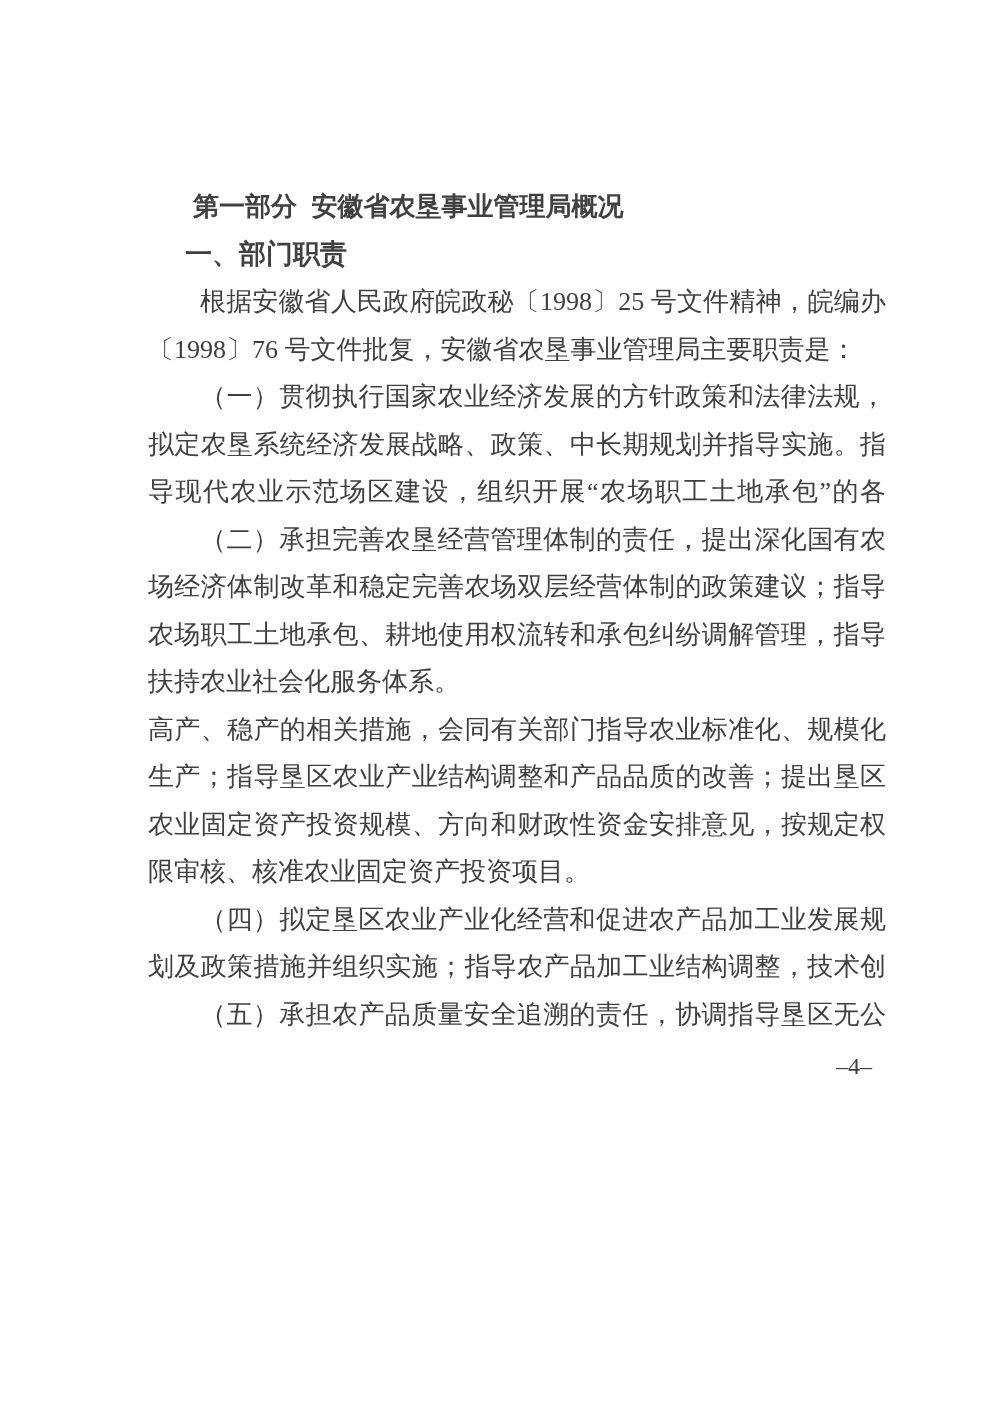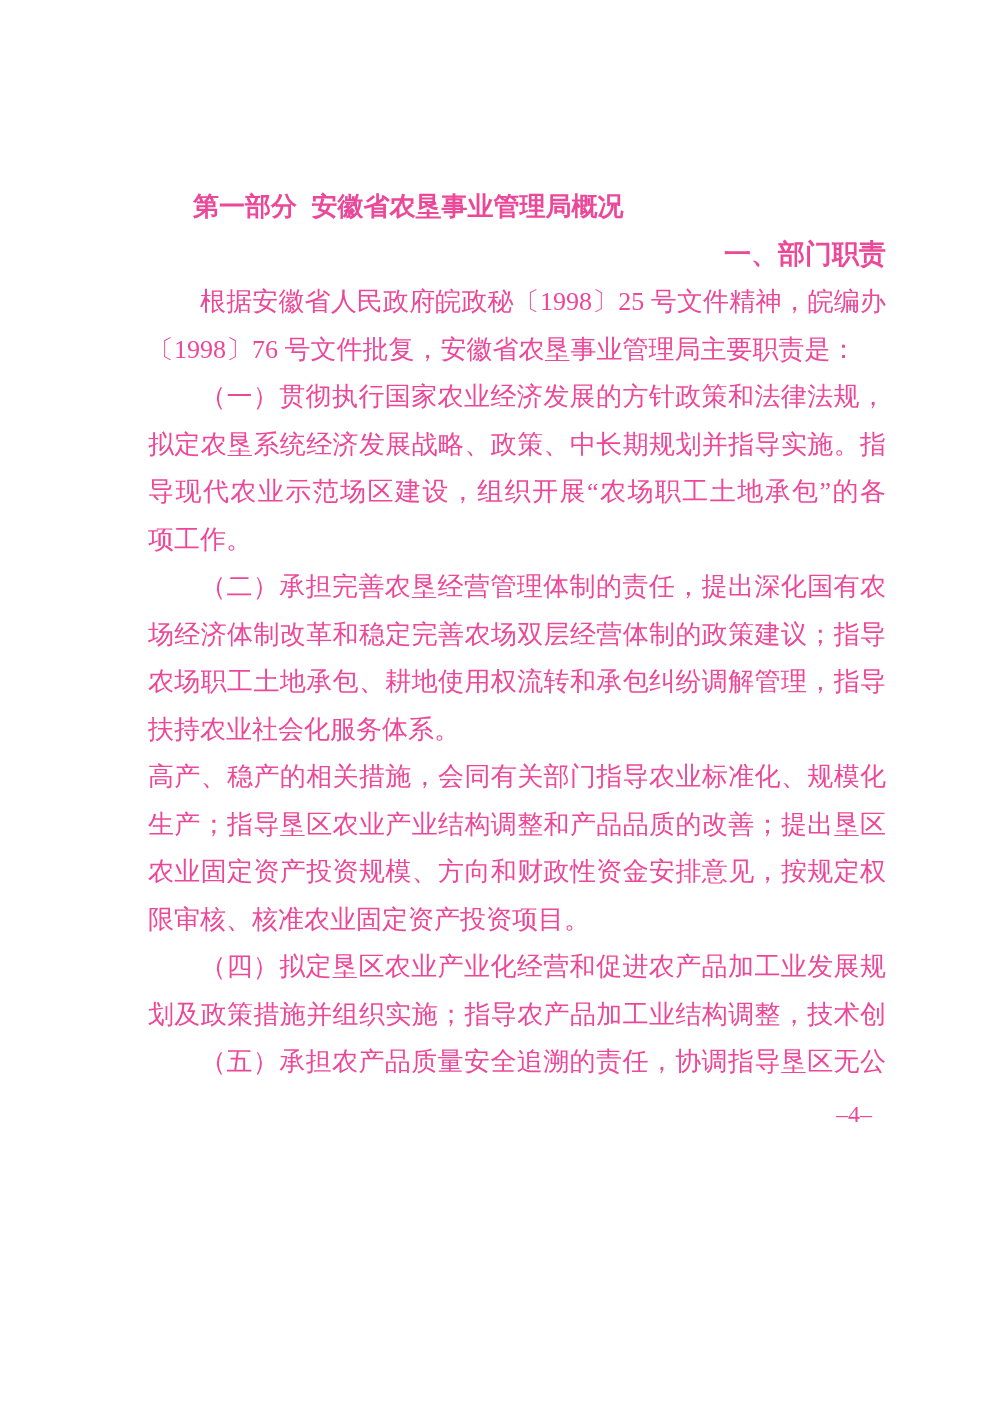--- a/index.html
+++ b/index.html
@@ -7,41 +7,40 @@
     padding: 0;
     background: #ffffff;
   }
   .page {
     position: relative;
     width: 1000px;
     height: 1414px;
     background: #ffffff;
     box-sizing: border-box;
     padding: 183px 114px 0 148px;
-    color: #ec4899;
+    color: #404040;
     overflow: hidden;
   }
   .part-heading {
     margin: 0;
     font-family: "Liberation Sans", "DejaVu Sans", sans-serif;
     font-weight: 700;
     font-size: 26px;
     line-height: 47px;
     text-indent: 45px;
     white-space: pre;
   }
   .section-heading {
     margin: 0;
     font-family: "Liberation Sans", "DejaVu Sans", sans-serif;
     font-weight: 700;
     font-size: 27px;
     line-height: 48px;
     text-indent: 37px;
     white-space: pre;
-    text-align: right;
   }
   .doc-body {
     font-family: "Liberation Serif", "DejaVu Serif", serif;
     font-size: 26px;
   }
   .paragraph {
     margin: 0;
   }
   .line {
     line-height: 47.5px;
@@ -71,21 +70,20 @@
   <h2 class="section-heading">一、部门职责</h2>
   <div class="doc-body">
       <div class="paragraph">
         <div class="line first fill">根据安徽省人民政府皖政秘〔1998〕25 号文件精神，皖编办</div>
         <div class="line">〔1998〕76 号文件批复，安徽省农垦事业管理局主要职责是：</div>
       </div>
       <div class="paragraph">
         <div class="line first fill">（一）贯彻执行国家农业经济发展的方针政策和法律法规，</div>
         <div class="line fill">拟定农垦系统经济发展战略、政策、中长期规划并指导实施。指</div>
         <div class="line fill">导现代农业示范场区建设，组织开展“农场职工土地承包”的各</div>
-        <div class="line">项工作。</div>
       </div>
       <div class="paragraph">
         <div class="line first fill">（二）承担完善农垦经营管理体制的责任，提出深化国有农</div>
         <div class="line fill">场经济体制改革和稳定完善农场双层经营体制的政策建议；指导</div>
         <div class="line fill">农场职工土地承包、耕地使用权流转和承包纠纷调解管理，指导</div>
         <div class="line">扶持农业社会化服务体系。</div>
       </div>
       <div class="paragraph">
         <div class="line fill">高产、稳产的相关措施，会同有关部门指导农业标准化、规模化</div>
         <div class="line fill">生产；指导垦区农业产业结构调整和产品品质的改善；提出垦区</div>

